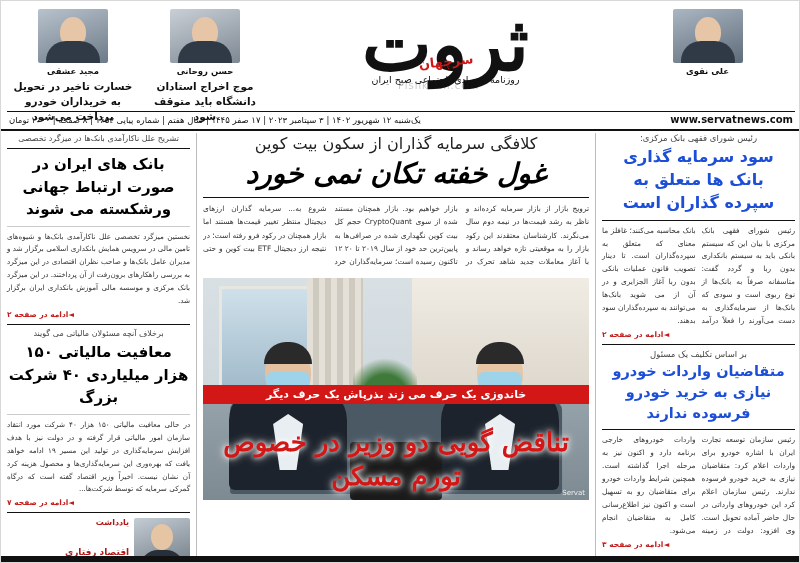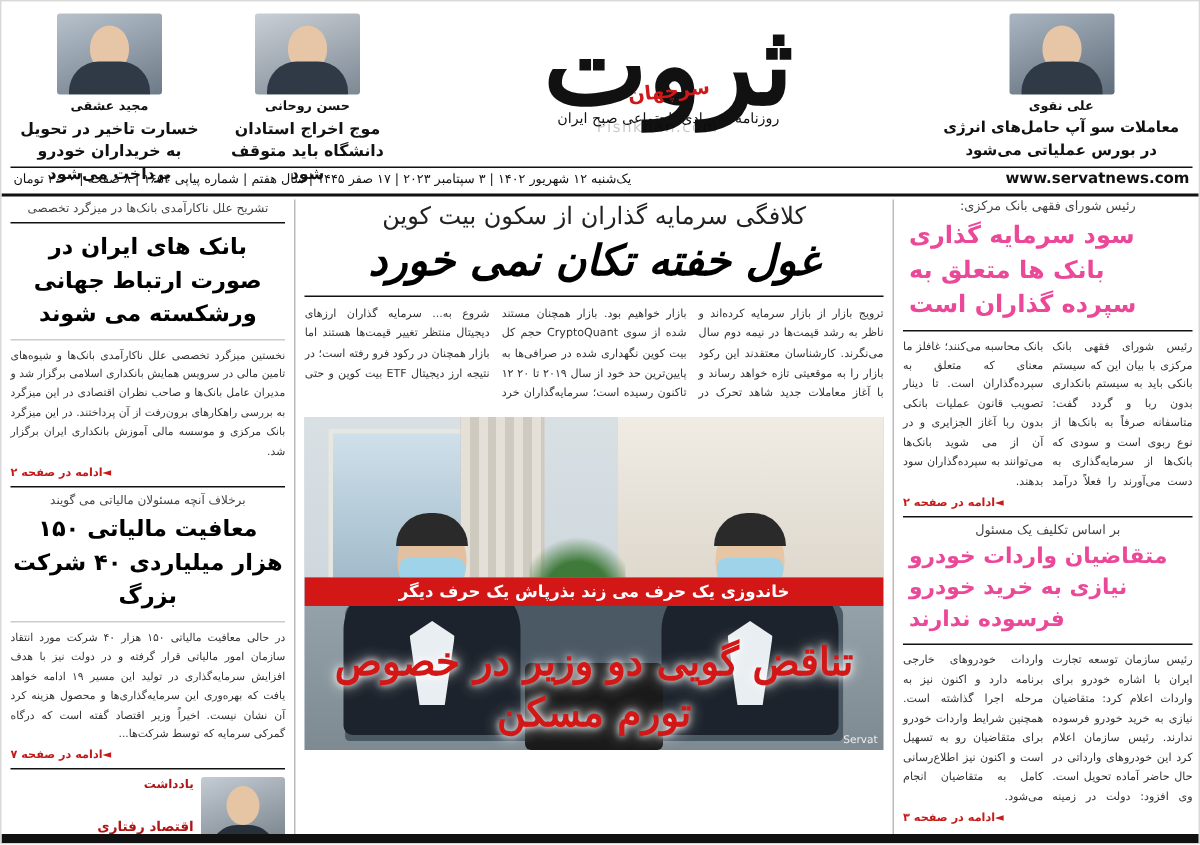--- a/index.html
+++ b/index.html
@@ -163,23 +163,23 @@
   .col-right { width: 196px; }
   .col-center { width: 392px; }
   .col-left { width: 186px; }
 
   .sep-v { width: 1px; background: #bbb; }
 
   
   .rtitle {
     font-size: 16px;
     font-weight: bold;
-    color: #ec4899;
+    color: #1d4ed8;
     line-height: 1.45;
-    text-align: left;
+    text-align: center;
     margin: 2px 4px 4px;
   }
   .rtitle.small { font-size: 14.5px; }
   .rkicker {
     font-size: 8.5px;
     color: #444;
     text-align: center;
     margin-bottom: 2px;
   }
   .rbody {
@@ -455,21 +455,20 @@
         <div class="watermark">Pishkhan.com</div>
         <div class="logo-sub">روزنامه اقتصادی، اجتماعی صبح ایران</div>
       </div>
 
       <div class="mast-col left-col">
         <div class="mast-photo p3">
           <div class="face"></div>
             <div class="body"></div>
         </div>
         <div class="mast-name">علی نقوی</div>
-        <div class="mast-head">معاملات سو آپ حامل‌های انرژی در بورس عملیاتی می‌شود</div>
       </div>
 
     </div>
 
     <div class="datebar">
       <div class="site">www.servatnews.com</div>
       <div class="meta">یک‌شنبه ۱۲ شهریور ۱۴۰۲ | ۳ سپتامبر ۲۰۲۳ | ۱۷ صفر ۱۴۴۵ | سال هفتم | شماره پیاپی ۱۶۵۳ | ۸ صفحه | ۲۰۰۰ تومان</div>
     </div>
   </div>
 

